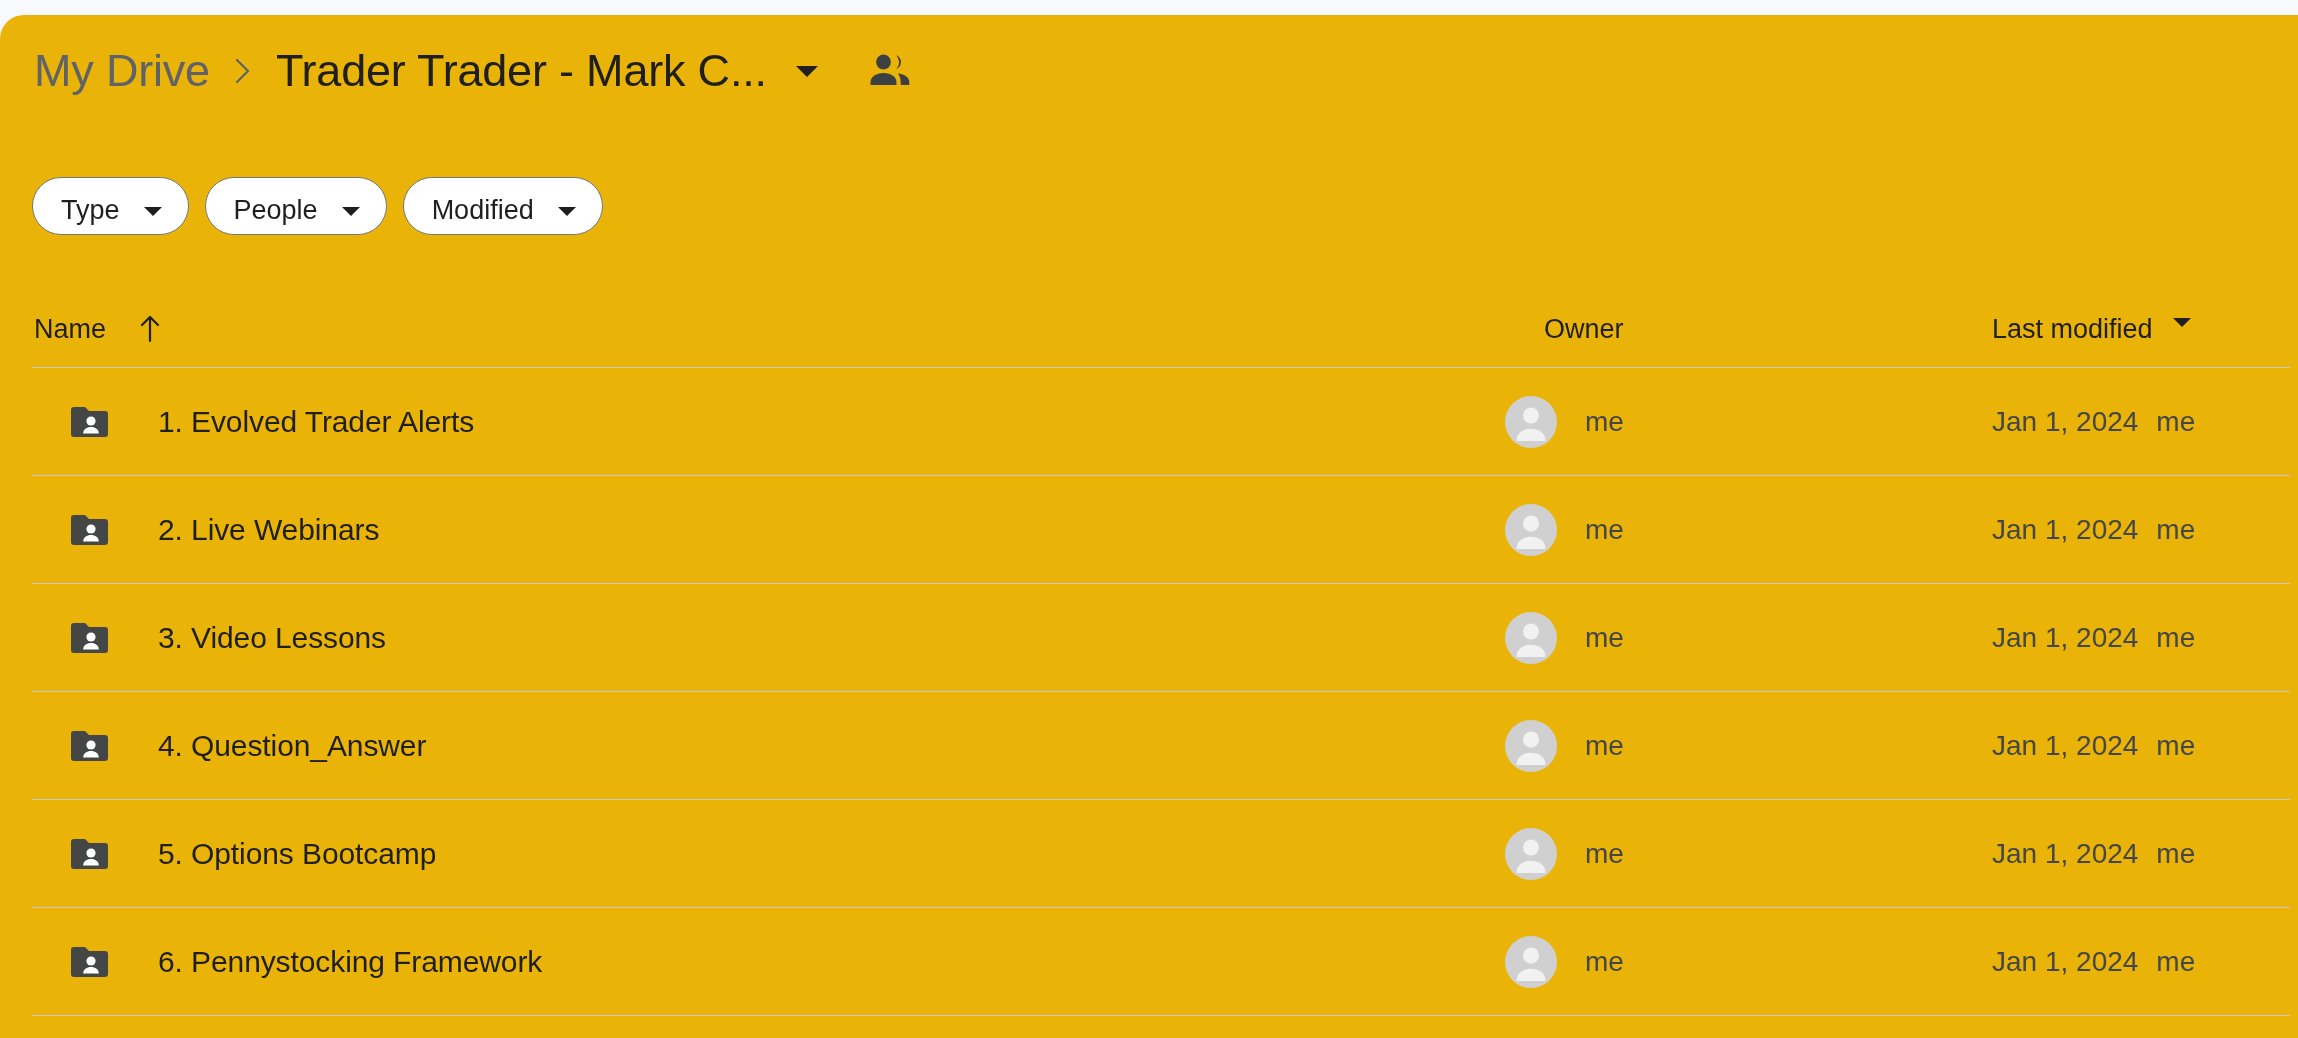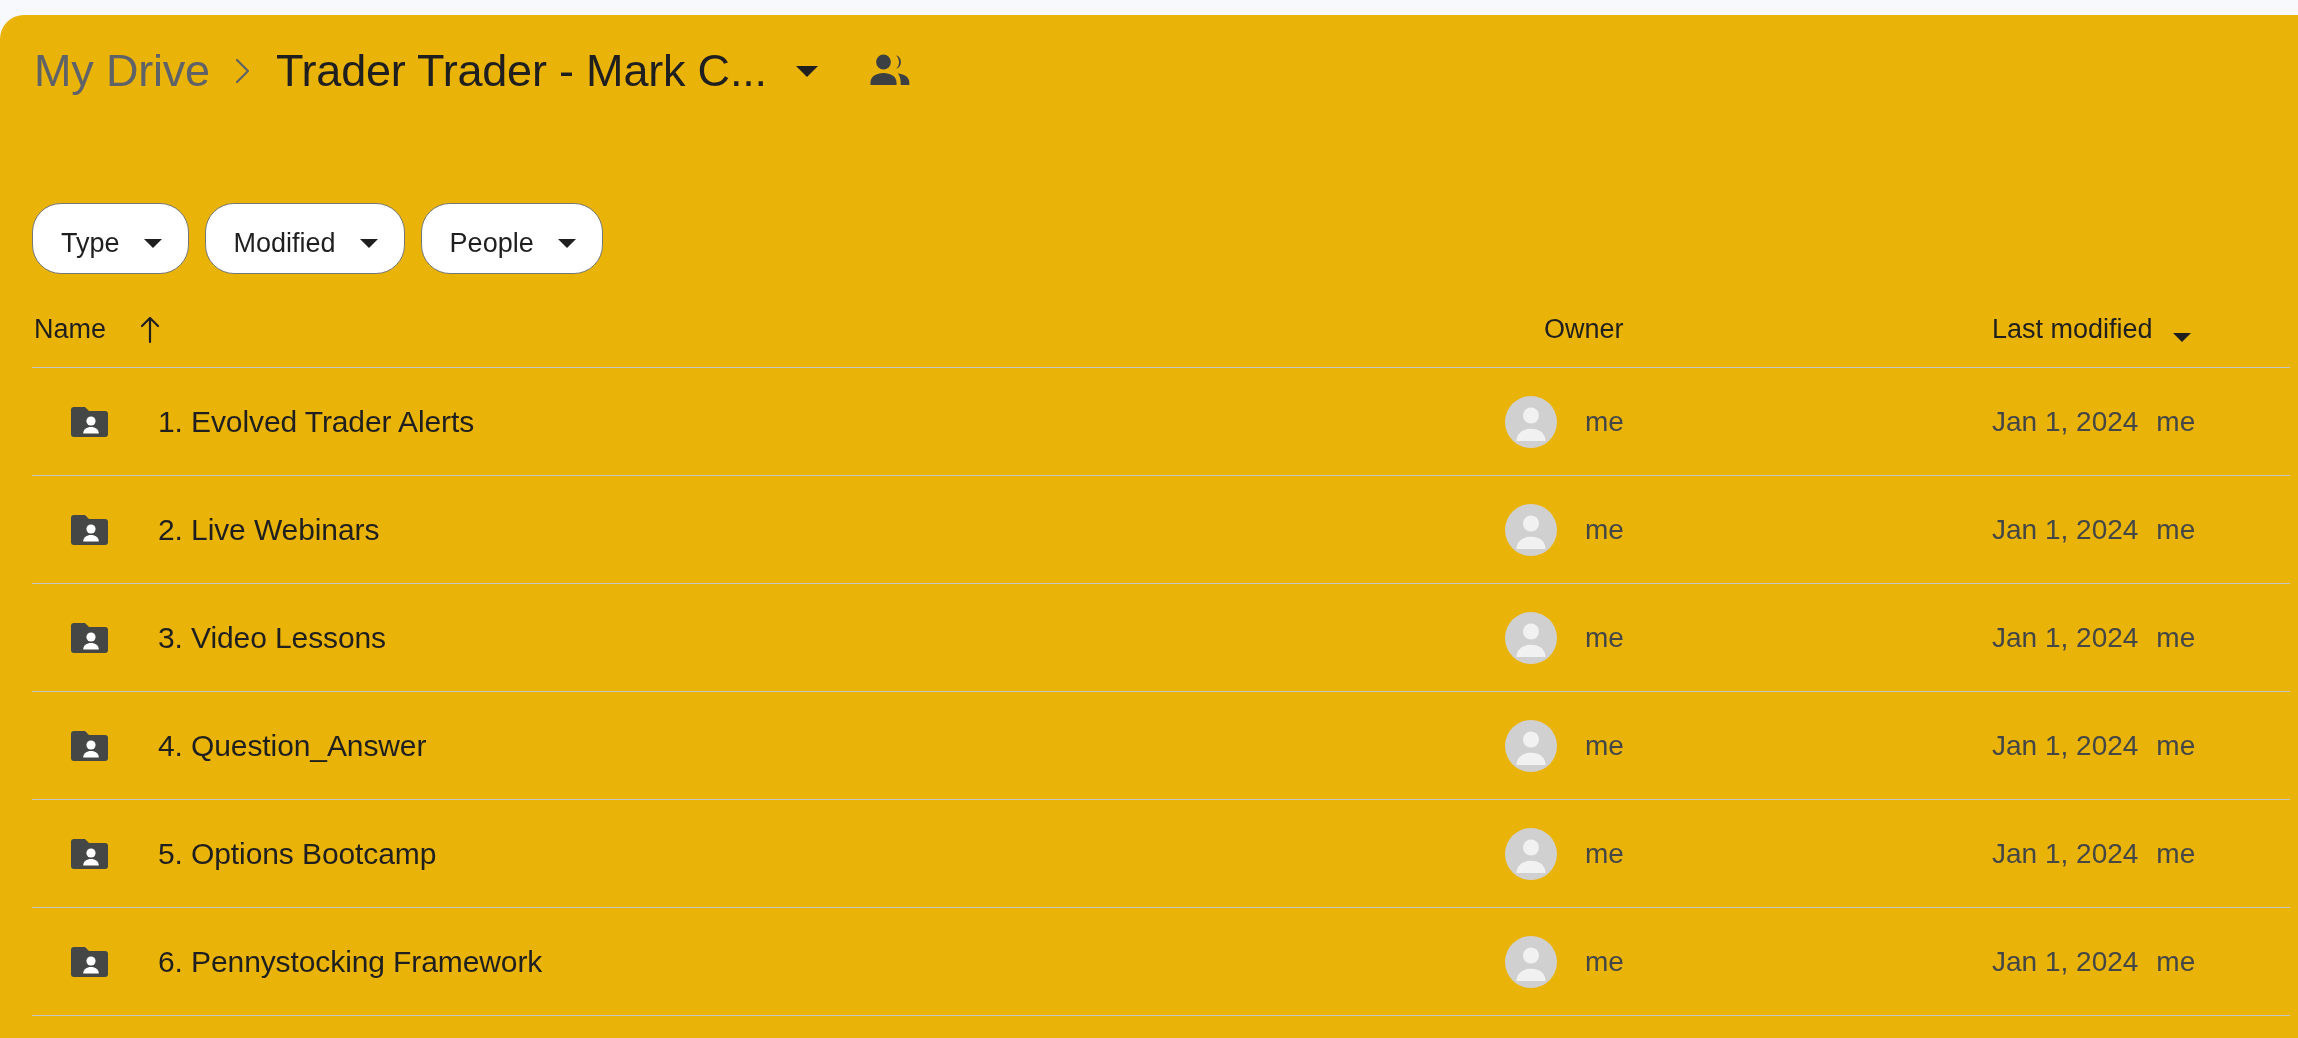--- a/index.html
+++ b/index.html
@@ -76,30 +76,29 @@
 
   
   .filter-row {
     position: absolute;
     left: 32px;
     top: 162px;
     display: flex;
     gap: 16px;
   }
   .chip {
-    height: 71px;
+    height: 58px;
     box-sizing: border-box;
     border: 1px solid #747775;
     border-radius: 29px;
     display: flex;
     align-items: center;
     padding: 9px 24px 0 28px;
     background: #ffffff;
     cursor: pointer;
-    margin-top: 26px;
   }
   .chip-label {
     font-size: 27px;
     color: #1f1f1f;
     white-space: nowrap;
   }
   .chip-caret {
     margin-left: 22px;
     display: inline-flex;
     align-items: center;
@@ -116,21 +115,21 @@
     display: flex;
     align-items: center;
     height: 76px;
     position: relative;
   }
   .th {
     position: absolute;
     font-size: 27px;
     color: #1f1f1f;
     display: flex;
-    align-items: flex-end;
+    align-items: flex-start;
     white-space: nowrap;
   }
   .th-name { left: 34px; }
   .th-owner { left: 1511px; margin-left: 33px; }
   .th-modified { left: 1992px; }
   .sort-arrow { margin-left: 32px; display: inline-flex; align-items: center; }
   .sort-caret { margin-left: 18px; display: inline-flex; align-items: center; }
 
   .row-divider {
     height: 1px;
@@ -236,29 +235,29 @@
   <div class="filter-row">
     <div class="chip">
       <span class="chip-label">Type</span>
       <span class="chip-caret">
         <svg width="22" height="16" viewBox="0 0 22 16" aria-hidden="true">
             <path d="M2 4 L11 13 L20 4 Z" fill="#1f1f1f"></path>
           </svg>
       </span>
     </div>
     <div class="chip">
-      <span class="chip-label">Modified</span>
+      <span class="chip-label">People</span>
       <span class="chip-caret">
         <svg width="22" height="16" viewBox="0 0 22 16" aria-hidden="true">
             <path d="M2 4 L11 13 L20 4 Z" fill="#1f1f1f"></path>
           </svg>
       </span>
     </div>
     <div class="chip">
-      <span class="chip-label">People</span>
+      <span class="chip-label">Modified</span>
       <span class="chip-caret">
         <svg width="22" height="16" viewBox="0 0 22 16" aria-hidden="true">
             <path d="M2 4 L11 13 L20 4 Z" fill="#1f1f1f"></path>
           </svg>
       </span>
     </div>
   </div>
 
   <div class="table">
 

